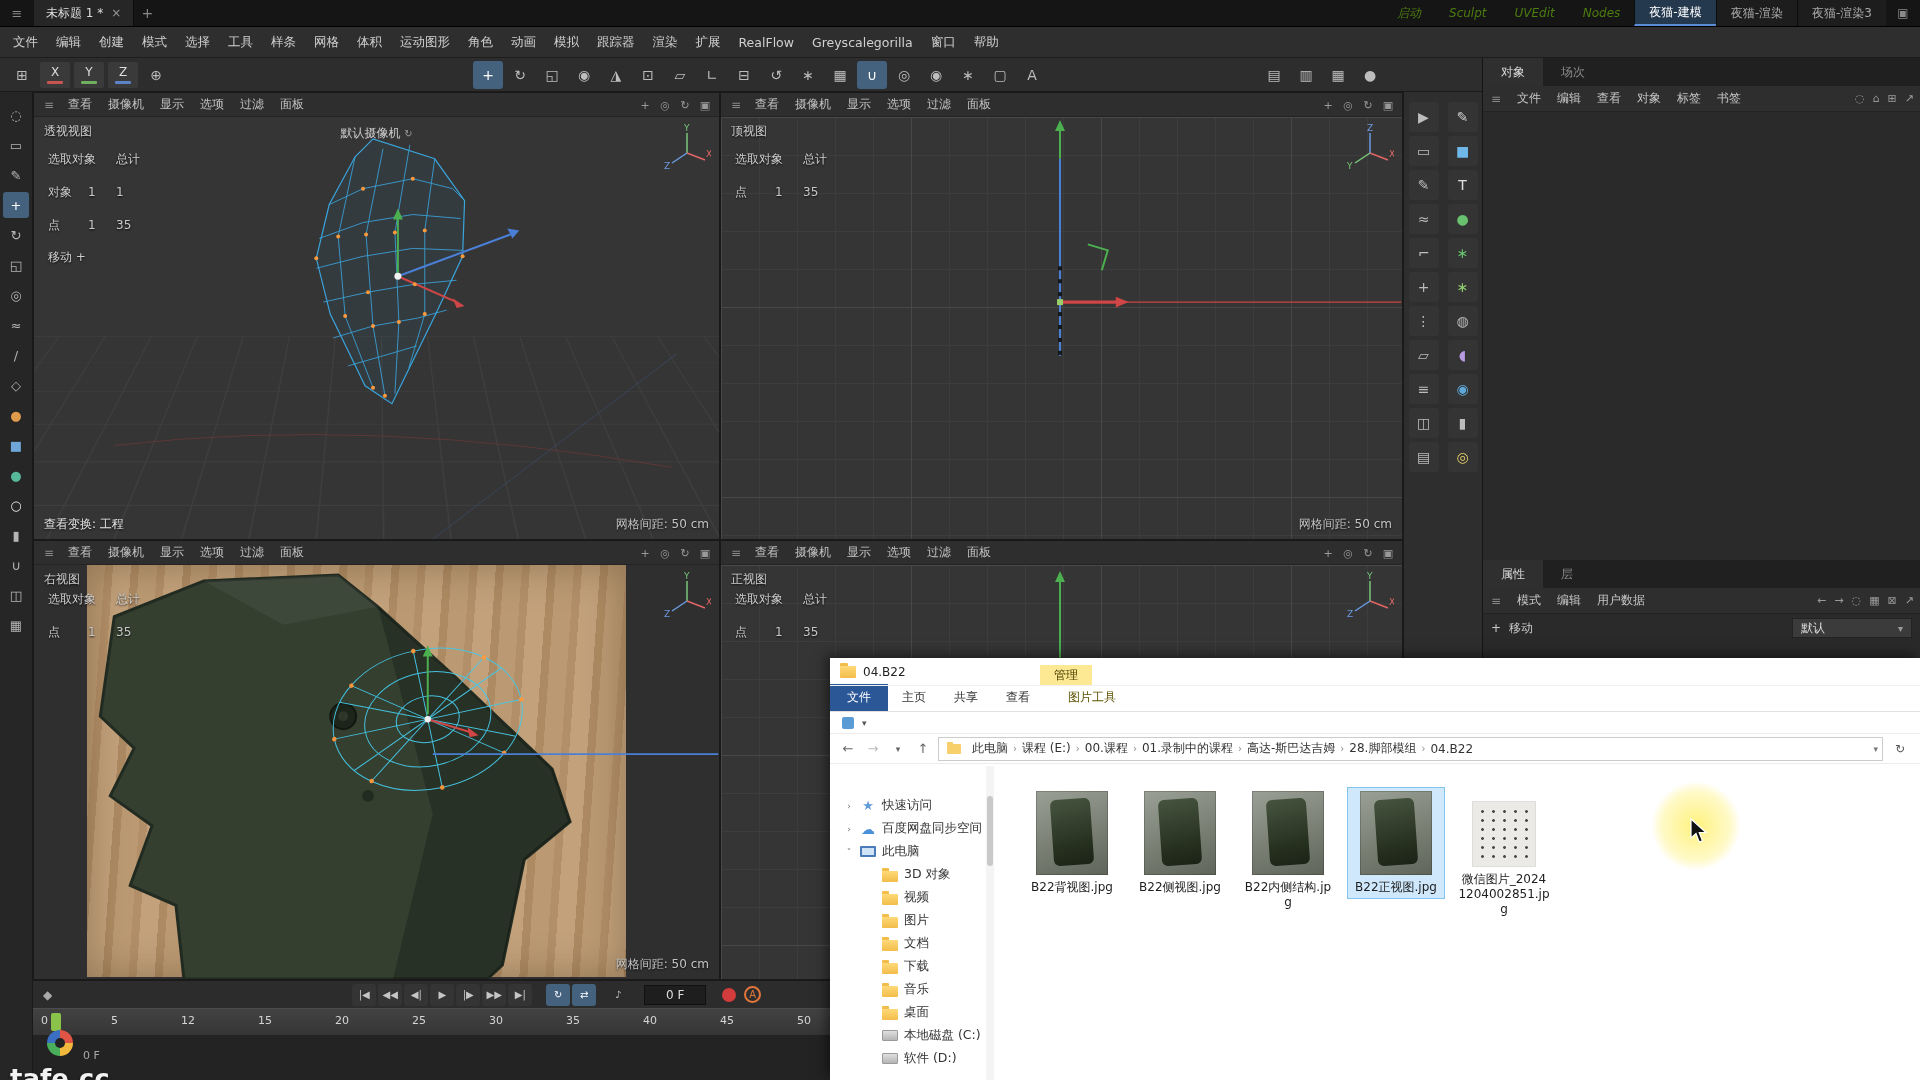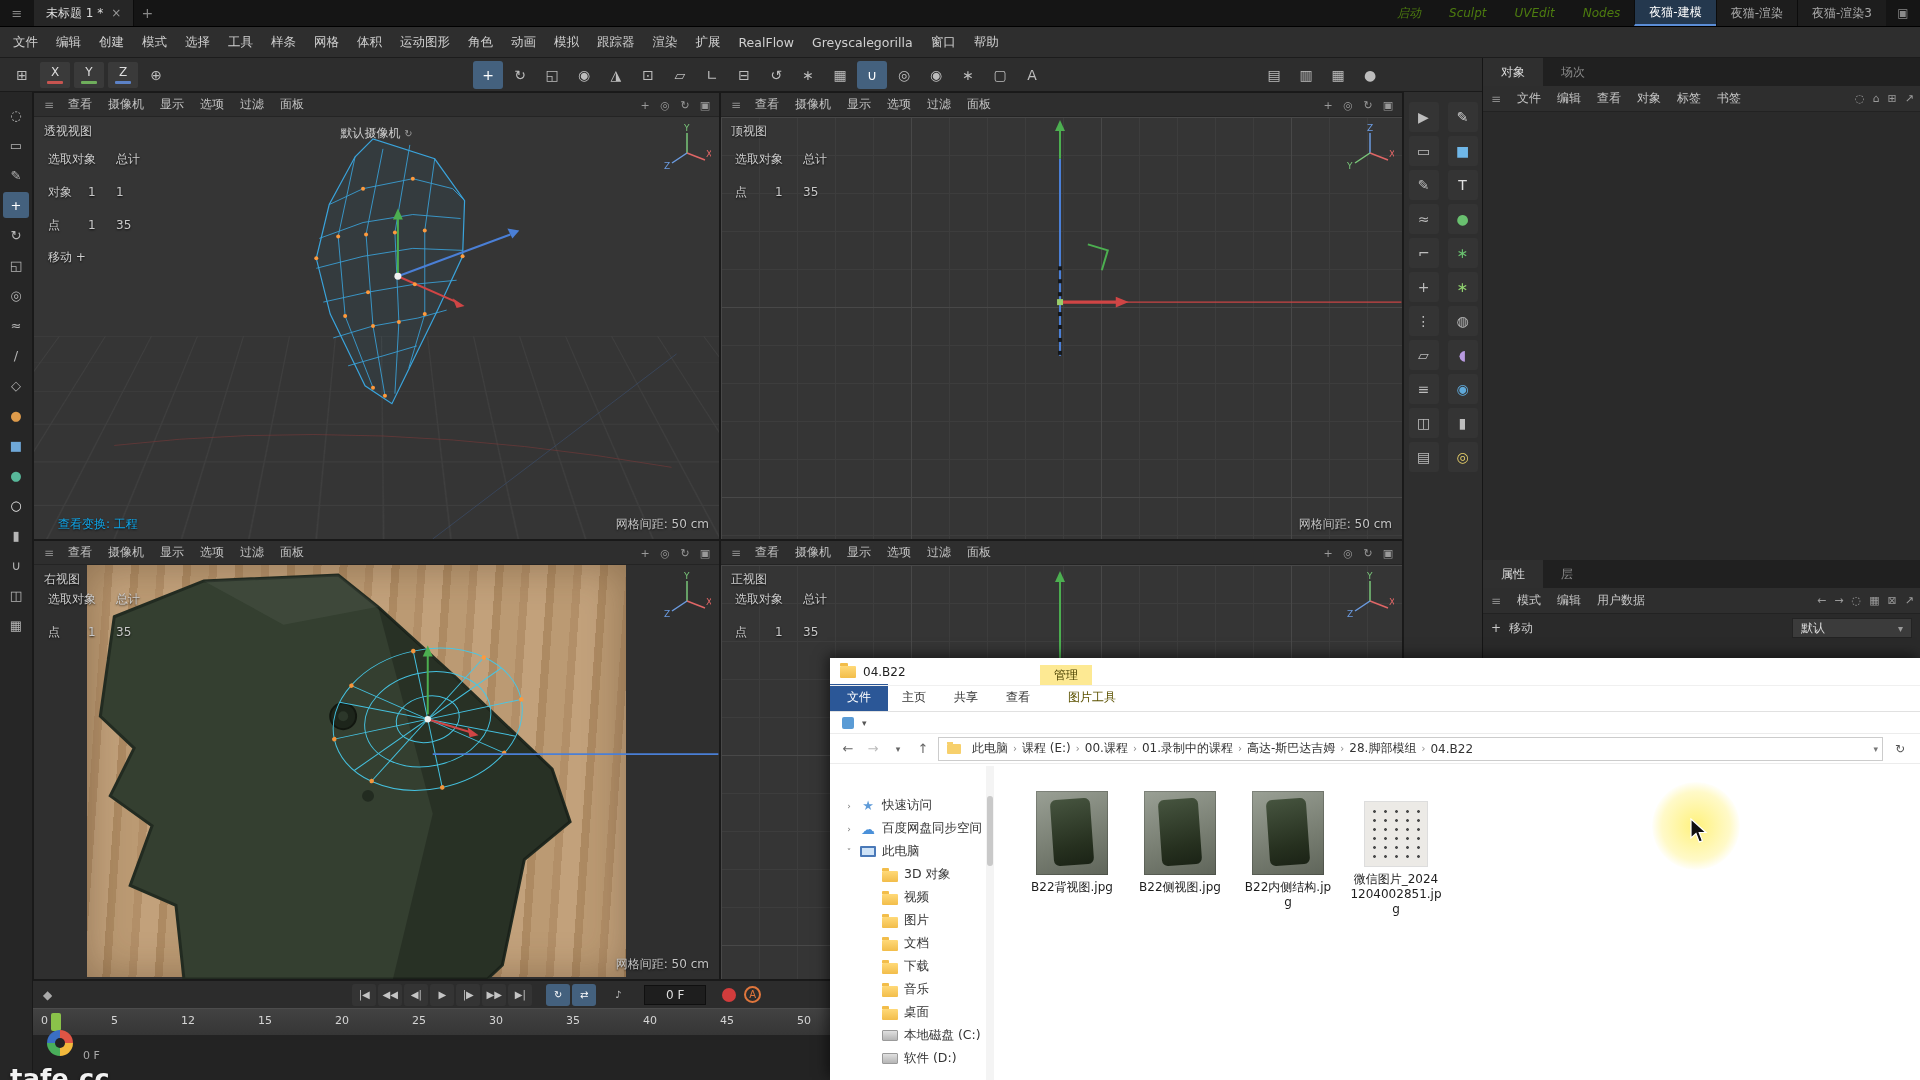--- a/index.html
+++ b/index.html
@@ -66,21 +66,21 @@
   .vp-title{position:absolute;left:10px;top:6px;color:#cfcfcf;text-shadow:0 1px 2px rgba(0,0,0,.8);}
   .vp-camera{position:absolute;left:0;right:0;top:8px;text-align:center;color:#cfcfcf;}
   .vp-camera .cam-ic{color:#9a9a9a;font-size:10px;}
   .vp-stats{position:absolute;left:14px;top:34px;text-shadow:0 1px 2px rgba(0,0,0,.8);}
   .stat-head{margin-bottom:5px;color:#cfcfcf;}
   .stat-wide{display:inline-block;width:68px;}
   .stat-row{margin-top:16px;}
   .stat-l{display:inline-block;width:40px;}
   .stat-a{display:inline-block;width:28px;}
   .vp-tool{position:absolute;left:14px;top:132px;color:#cfcfcf;text-shadow:0 1px 2px rgba(0,0,0,.8);}
-  .vp-bl{position:absolute;left:24px;bottom:6px;color:#0ea5e9;text-shadow:0 1px 2px rgba(0,0,0,.8);}
+  .vp-bl{position:absolute;left:10px;bottom:6px;color:#e5e5e5;text-shadow:0 1px 2px rgba(0,0,0,.8);}
   .vp-br{position:absolute;right:10px;bottom:6px;color:#c5c5c5;text-shadow:0 1px 2px rgba(0,0,0,.8);}
   .axis-widget{position:absolute;right:8px;top:6px;width:48px;height:48px;}
   .axis-widget text{font-size:9px;font-family:"DejaVu Sans",sans-serif;}
   .vp-svg{position:absolute;left:0;top:0;width:100%;height:100%;}
   .photo{position:absolute;left:53px;top:0;width:539px;height:412px;
       background:repeating-linear-gradient(94deg,#bb9a73 0 18px,#b28f68 18px 26px,#c2a17b 26px 44px,#ad8a62 44px 52px);
       box-shadow:inset 0 0 40px rgba(60,40,20,.35);}
 
   
   .icon-strip{position:absolute;left:1403px;top:92px;width:79px;height:888px;background:#2e2e2e;
@@ -958,20 +958,24 @@
           <div class="file-tile">
             <div class="thumb"></div>
             <div class="fname">B22侧视图.jpg</div>
           </div>
 
           <div class="file-tile">
             <div class="thumb"></div>
             <div class="fname">B22内侧结构.jpg</div>
           </div>
 
+          <div class="file-tile selected">
+            <div class="thumb"></div>
+            <div class="fname">B22正视图.jpg</div>
+          </div>
 
           <div class="file-tile light">
             <div class="thumb"></div>
             <div class="fname">微信图片_20241204002851.jpg</div>
           </div>
         </div>
     </div>
   </div>
 
   <div class="watermark">

